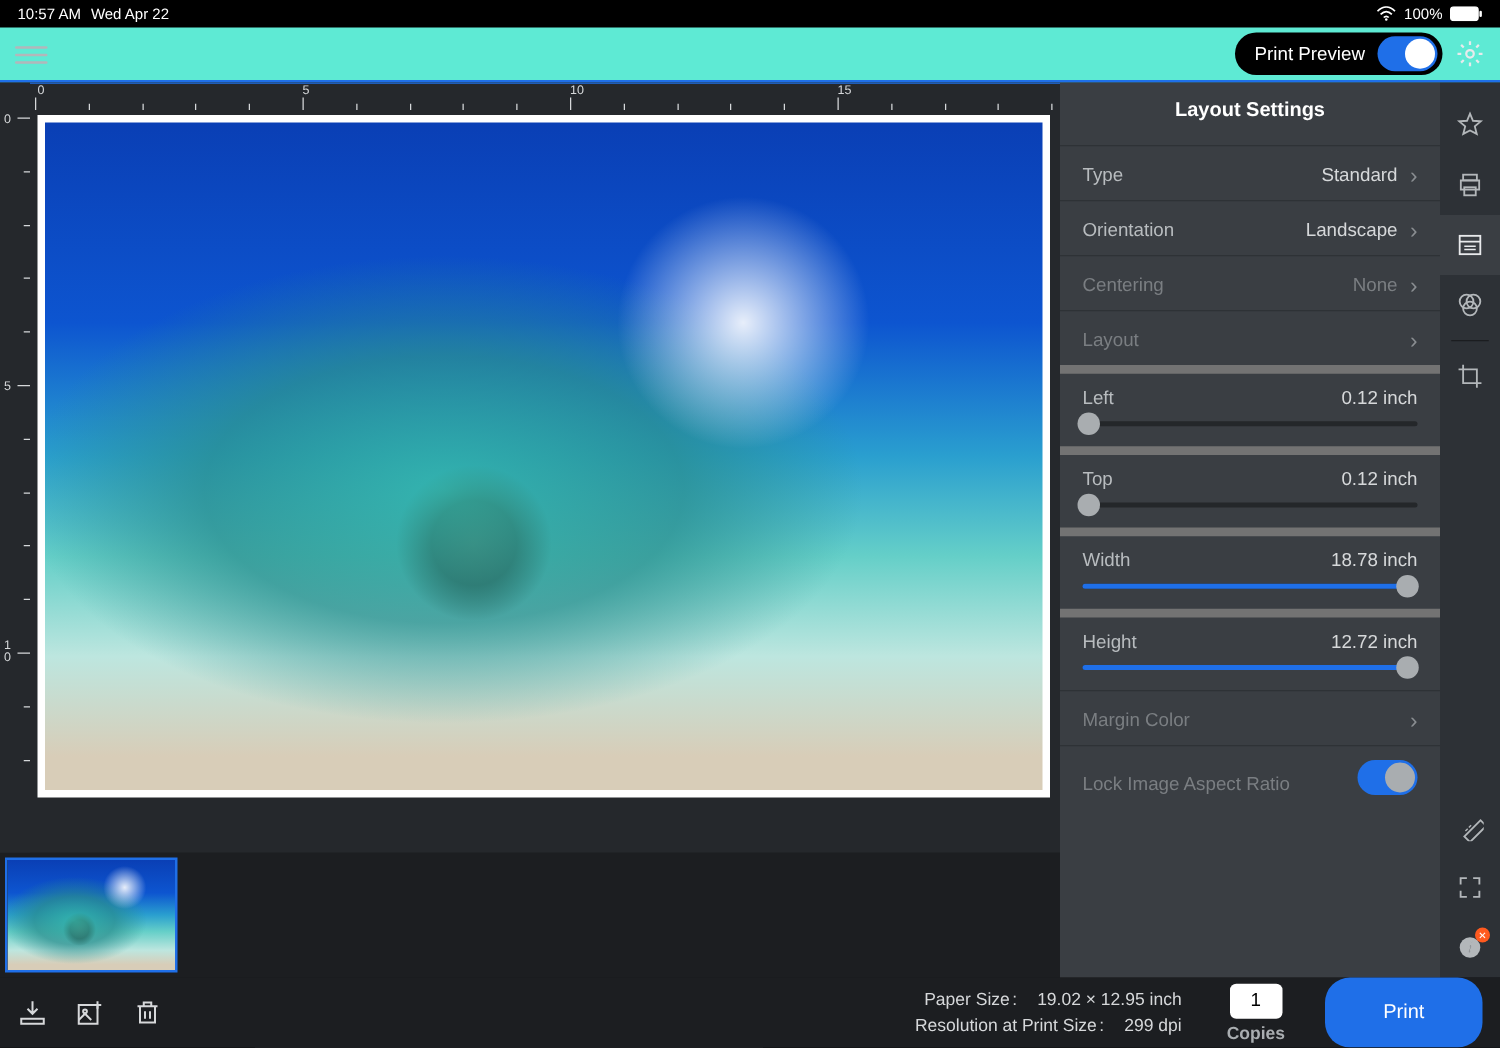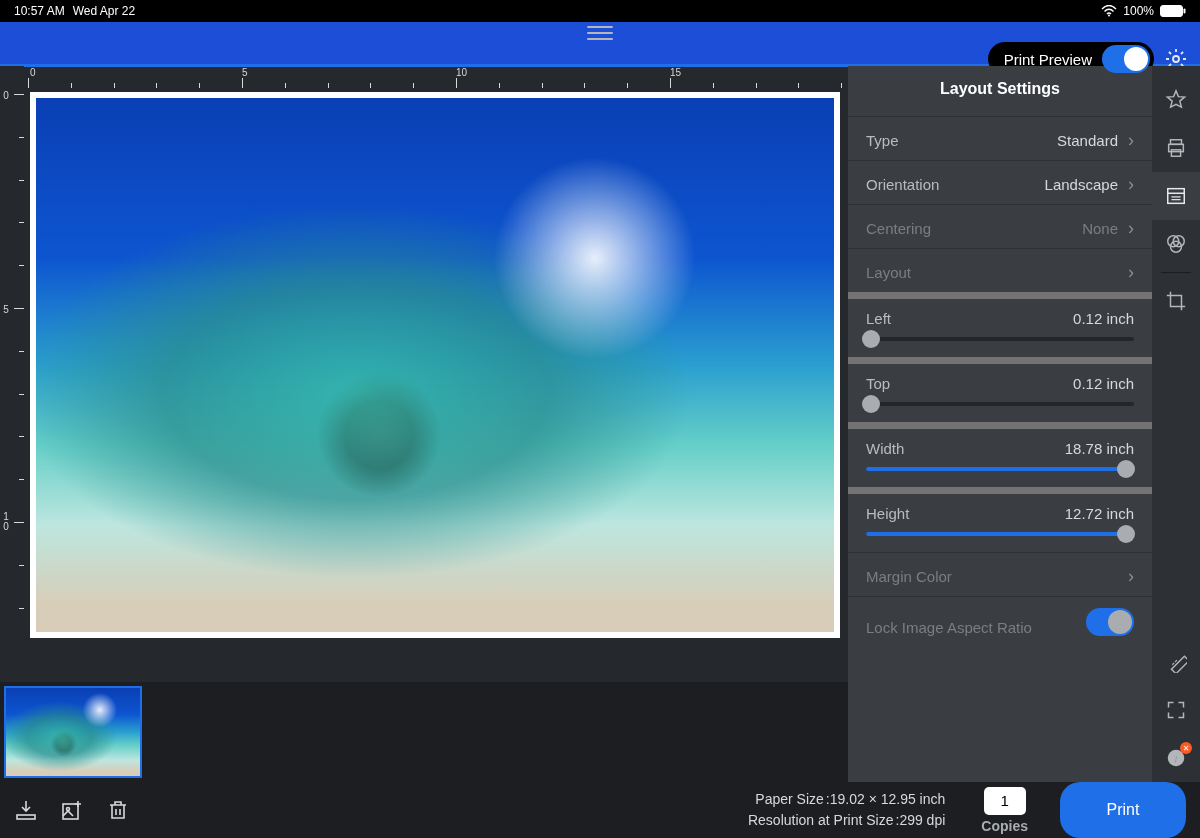--- a/index.html
+++ b/index.html
@@ -6,21 +6,21 @@
 body { width: 1200px; height: 838px; background: #000; overflow: hidden; color: #fff; }
 
 
 .status-bar { height: 22px; display: flex; align-items: center; padding: 0 14px; font-size: 12px; font-weight: 500; }
 .status-left { display: flex; gap: 8px; }
 .status-right { margin-left: auto; display: flex; align-items: center; gap: 6px; }
 .wifi-icon, .battery-icon { display: inline-block; }
 .wifi-icon svg, .battery-icon svg { display: block; }
 
 
-.top-bar { height: 44px; background: #1d4ed8; display: flex; align-items: center; padding: 0 12px; border-bottom: 2px solid #1f6fe8; flex-direction: column; }
+.top-bar { height: 44px; background: #5eead4; display: flex; align-items: center; padding: 0 12px; border-bottom: 2px solid #1f6fe8; }
 .menu-icon { width: 26px; height: 20px; cursor: pointer; }
 .menu-icon span { display:block; height:2px; background:#b3b7ba; margin:4px 0; border-radius:1px;}
 .top-right { margin-left:auto; display:flex; align-items:center; gap:10px; }
 .preview-pill { background:#000; border-radius:20px; height:34px; display:flex; align-items:center; padding:0 4px 0 16px; gap:10px; }
 .preview-label { font-size:15px; color:#fff; }
 .toggle { width:48px; height:28px; border-radius:14px; position:relative; cursor:pointer; }
 .toggle.on { background:#1f6fe8; }
 .toggle.on::after { content:""; position:absolute; width:24px; height:24px; background:#fff; border-radius:50%; top:2px; right:2px; }
 .toggle.on-gray { background:#1f6fe8; }
 .toggle.on-gray::after { content:""; position:absolute; width:24px; height:24px; background:#a9adb0; border-radius:50%; top:2px; right:2px; }
@@ -83,21 +83,21 @@
 .rail-divider { width:30px; height:1px; background:#1b1d20; margin:4px 0; }
 .rail-spacer { flex:1; }
 .info-badge { position:absolute; top:8px; right:8px; width:12px; height:12px; background:#ff5a1f; border-radius:50%; display:flex; align-items:center; justify-content:center; font-size:8px; color:#fff; }
 .info-badge::after { content:"✕"; }
 
 
 .bottom-bar { height:56px; background:#1c1e21; display:flex; align-items:center; padding:0 14px; gap:18px; }
 .bottom-icons { display:flex; gap:22px; }
 .bottom-icons .bi { width:24px; height:24px; cursor:pointer; }
 .bottom-info { margin-left:auto; text-align:right; font-size:14px; color:#d6d8da; line-height:1.5; }
-.bottom-info .row { display:flex; justify-content:flex-end; gap:0;text-align:right; }
+.bottom-info .row { display:flex; justify-content:flex-end; gap:16px;text-align:right; }
 .bottom-info .lbl::after { content:":"; margin-left:2px; }
 .copies-box { display:flex; flex-direction:column; align-items:center; gap:3px; margin-left:18px; }
 .copies-input { width:42px; height:28px; background:#fff; color:#000; border-radius:5px; text-align:center; font-size:15px; display:flex; align-items:center; justify-content:center; }
 .copies-label { font-size:14px; color:#a9adb0;font-weight:bold; }
 .print-btn { margin-left:14px; width:126px; height:56px; background:#1f6fe8; border-radius:20px; display:flex; align-items:center; justify-content:center; font-size:16px; cursor:pointer; }
 </style>
 </head>
 <body>
 
 <div class="status-bar">

